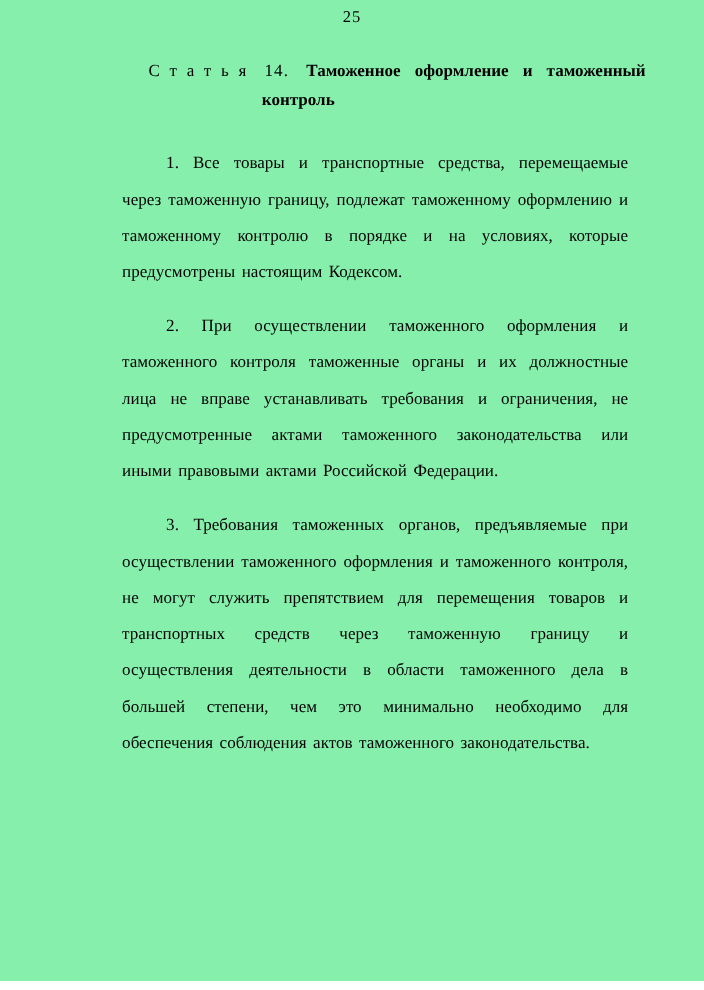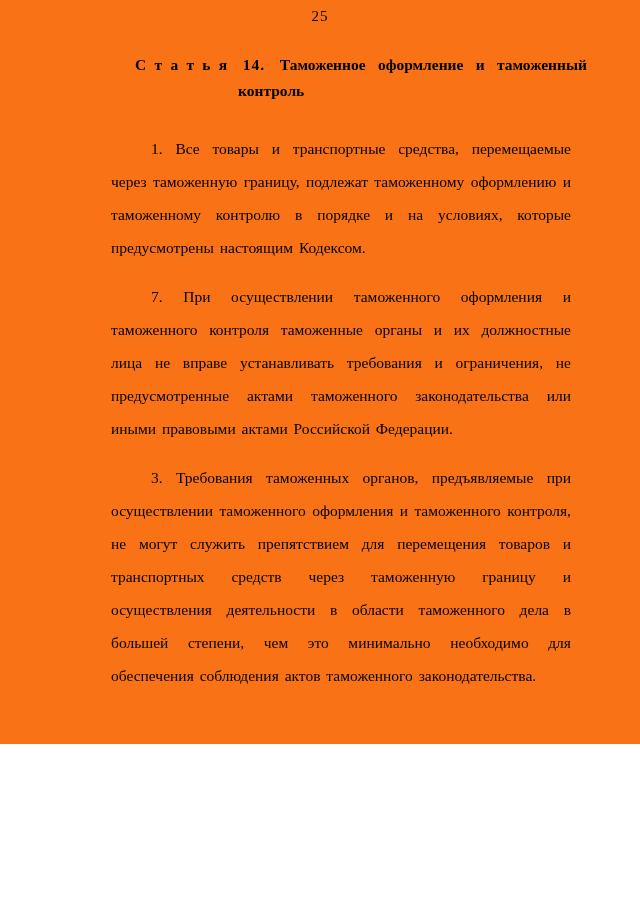--- a/index.html
+++ b/index.html
@@ -3,22 +3,22 @@
 <meta charset="utf-8">
 <style>
   html, body {
     margin: 0;
     padding: 0;
     background: #ffffff;
   }
   .page {
     position: relative;
     width: 640px;
-    height: 744px;
-    background: #f97316;
+    height: 892px;
+    background: #86efac;
     font-family: "Liberation Serif", "DejaVu Serif", serif;
     color: #000000;
     overflow: hidden;
   }
   .page-number {
     position: absolute;
     top: 8px;
     left: 0;
     width: 100%;
     text-align: center;
@@ -34,21 +34,21 @@
   .heading {
     margin-left: 40px;
     padding-left: 103px;
     text-indent: -103px;
     text-align: justify;
     font-size: 15.5px;
     line-height: 26px;
     margin-bottom: 28px;
   }
   .heading .prefix {
-    font-weight: bold;
+    font-weight: normal;
     letter-spacing: 1px;
     white-space: pre;
   }
   .heading .title {
     font-weight: bold;
     word-spacing: 6px;
   }
   .body-text p {
     margin: 16px;
     text-indent: 40px;
@@ -66,19 +66,19 @@
   <div class="page-number">25</div>
 
   <div class="content">
 
     <div class="heading">
       <span class="prefix">С т а т ь я  14.  </span><span class="title">Таможенное оформление и таможенный контроль</span>
     </div>
 
     <div class="body-text">
       <p>1. Все товары и транспортные средства, перемещаемые через таможенную границу, подлежат таможенному оформлению и таможенному контролю в порядке и на условиях, которые предусмотрены настоящим Кодексом.</p>
-      <p>7. При осуществлении таможенного оформления и таможенного контроля таможенные органы и их должностные лица не вправе устанавливать требования и ограничения, не предусмотренные актами таможенного законодательства или иными правовыми актами Российской Федерации.</p>
+      <p>2. При осуществлении таможенного оформления и таможенного контроля таможенные органы и их должностные лица не вправе устанавливать требования и ограничения, не предусмотренные актами таможенного законодательства или иными правовыми актами Российской Федерации.</p>
       <p>3. Требования таможенных органов, предъявляемые при осуществлении таможенного оформления и таможенного контроля, не могут служить препятствием для перемещения товаров и транспортных средств через таможенную границу и осуществления деятельности в области таможенного дела в большей степени, чем это минимально необходимо для обеспечения соблюдения актов таможенного законодательства.</p>
     </div>
 
   </div>
 
 </div>
 
 </body></html>

